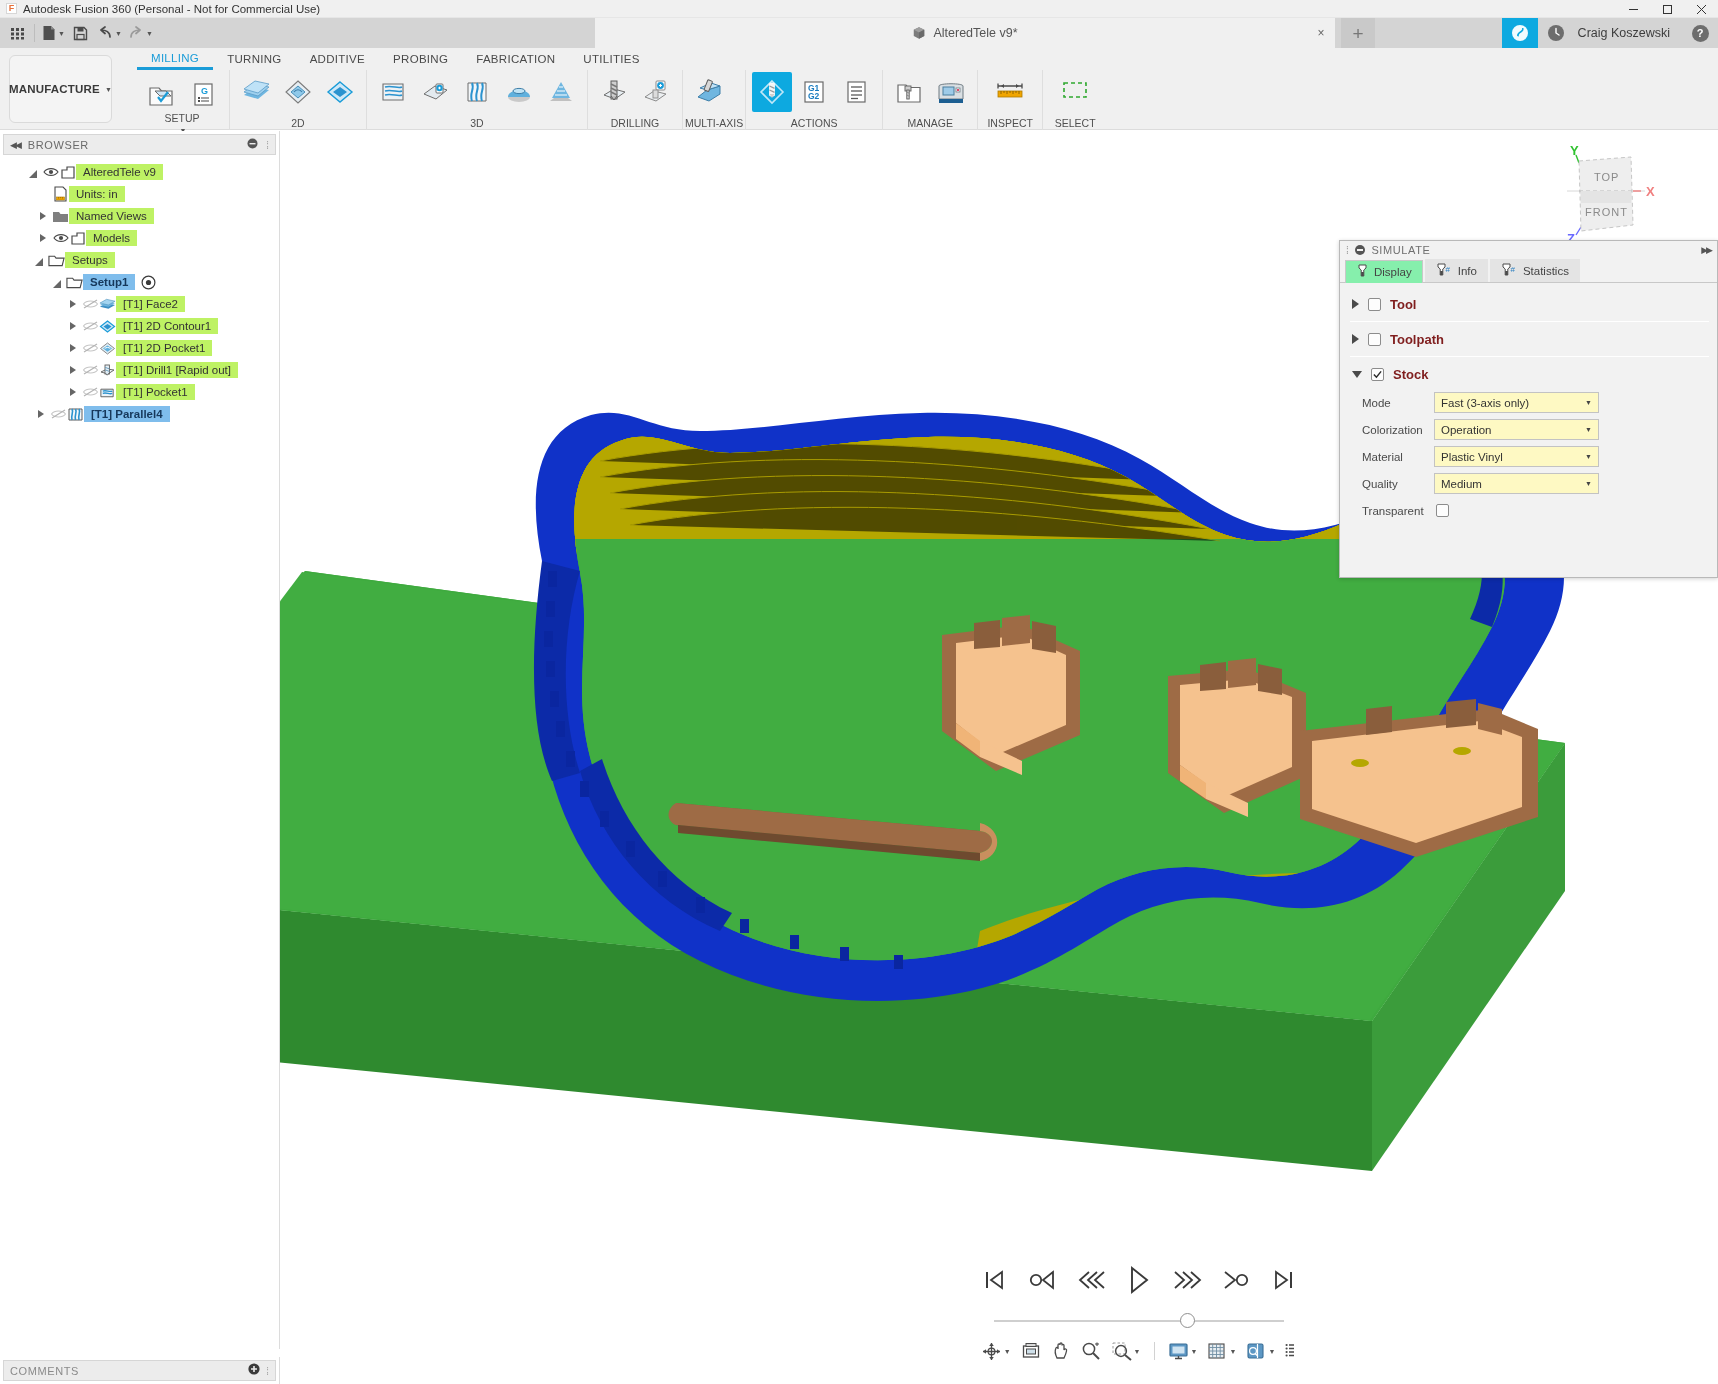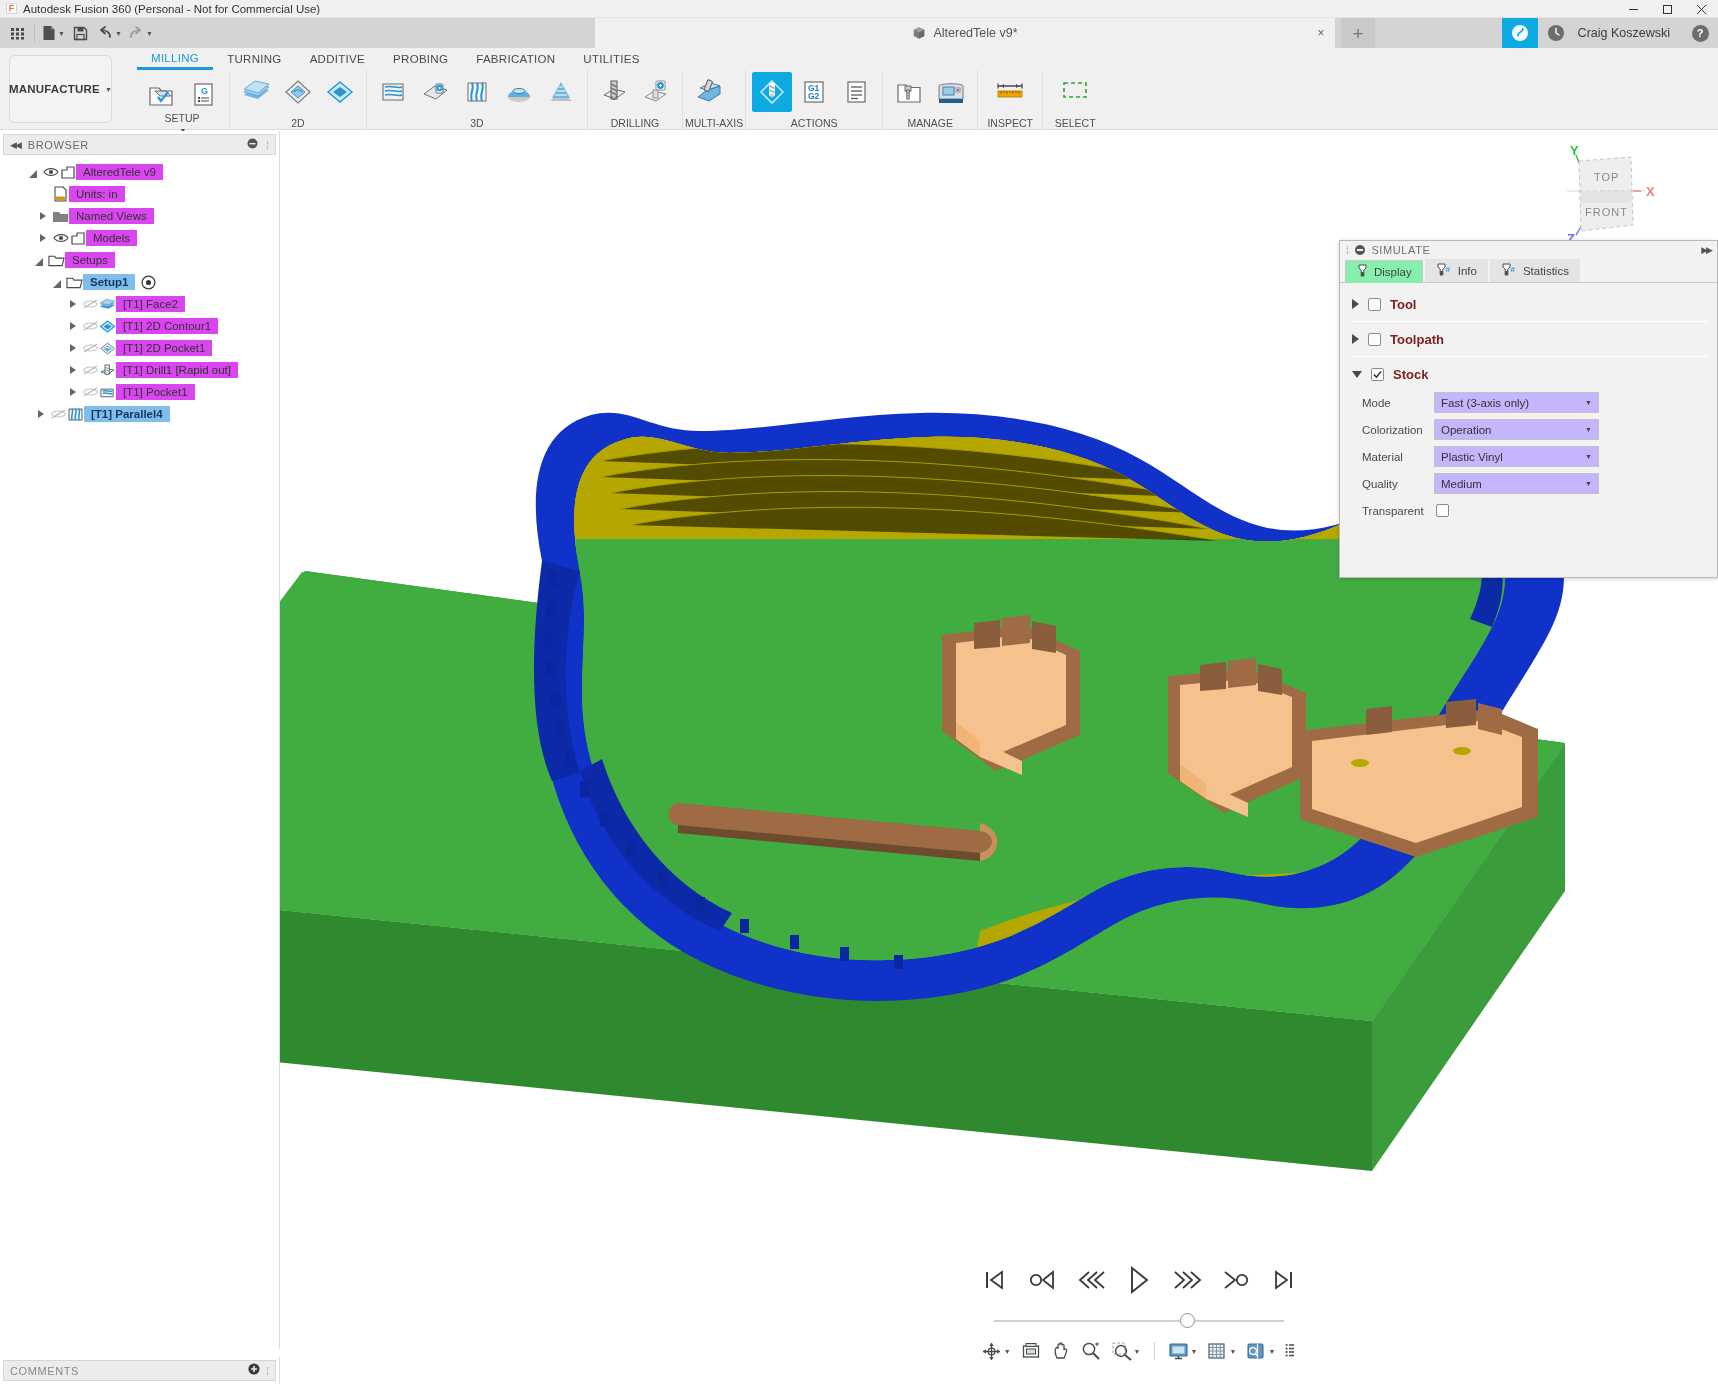--- a/index.html
+++ b/index.html
@@ -102,21 +102,21 @@
   }
   .browser-head {
     height:21px; background:#ececec; border:1px solid #d6d6d6; display:flex; align-items:center;
     padding:0 6px; gap:8px; margin:3px 3px 0 3px;
   }
   .browser-head .bh-t { font-size:11px; color:#6a6a6a; letter-spacing:.6px; flex:1; }
   .collapse-arrows { color:#555; font-size:9px; letter-spacing:-2px; }
   .tree { padding:6px 0 0 0; }
   .trow { display:flex; align-items:center; height:22px; padding-left:4px; }
   .tw { width:18px; height:22px; display:flex; align-items:center; justify-content:center; flex:none; }
-  .lbl { font-size:11.5px; color:#333; padding:2px 7px; background:#d946ef; white-space:nowrap; }
+  .lbl { font-size:11.5px; color:#333; padding:2px 7px; background:#bef264; white-space:nowrap; }
   .lbl.sel { background:#7fbdec; font-weight:bold; color:#16385b; }
   .tri { width:0;height:0;border-left:6px solid #666; border-top:4px solid transparent; border-bottom:4px solid transparent; }
   .tri.open { border:none; width:0;height:0;border-bottom:8px solid #666; border-left:8px solid transparent; transform:translateY(2px);}
   .eye, .ico { width:17px; height:17px; display:flex; align-items:center; justify-content:center; flex:none; }
 
   .comments {
     position:absolute; left:0; bottom:0; width:280px; height:27px; background:#fff;
     border-right:1px solid #dcdcdc;
   }
   .comments-head {
@@ -160,21 +160,21 @@
   .cbx {
     width:13px; height:13px; border:1px solid #8c8c8c; background:#fdfdfd; border-radius:2px;
     display:flex; align-items:center; justify-content:center; flex:none;
   }
   .cbx .tick { width:9px; height:9px; }
   .sec-label { font-size:13px; font-weight:bold; color:#7f1d1d; }
   .hr { height:1px; background:#dcdcdc; margin:2px 8px 2px 10px; border-top:1px solid #fff; }
   .frow { display:flex; align-items:center; height:27px; padding-left:22px; }
   .frow .fl { width:72px; font-size:11.5px; color:#4a4a4a; }
   .sel-box {
-    width:165px; height:21px; background:#c4b5fd; border:1px solid #c3c3c3;
+    width:165px; height:21px; background:#fef9c3; border:1px solid #c3c3c3;
     display:flex; align-items:center; padding:0 6px; font-size:11.5px; color:#333;
   }
   .sel-box .sv { flex:1; white-space:nowrap; overflow:hidden; }
   .sel-box .sc { font-size:7px; color:#444; }
   .sim-footer { height:36px; border-top:1px solid #d8d8d8; display:flex; align-items:center; justify-content:flex-end; padding-right:12px; }
   .btn-close {
     width:64px; height:23px; border:1px solid #b3b3b3; background:#f0f0f0;
     display:flex; align-items:center; justify-content:center; font-size:12px; color:#555; border-radius:1px;
   }
 

